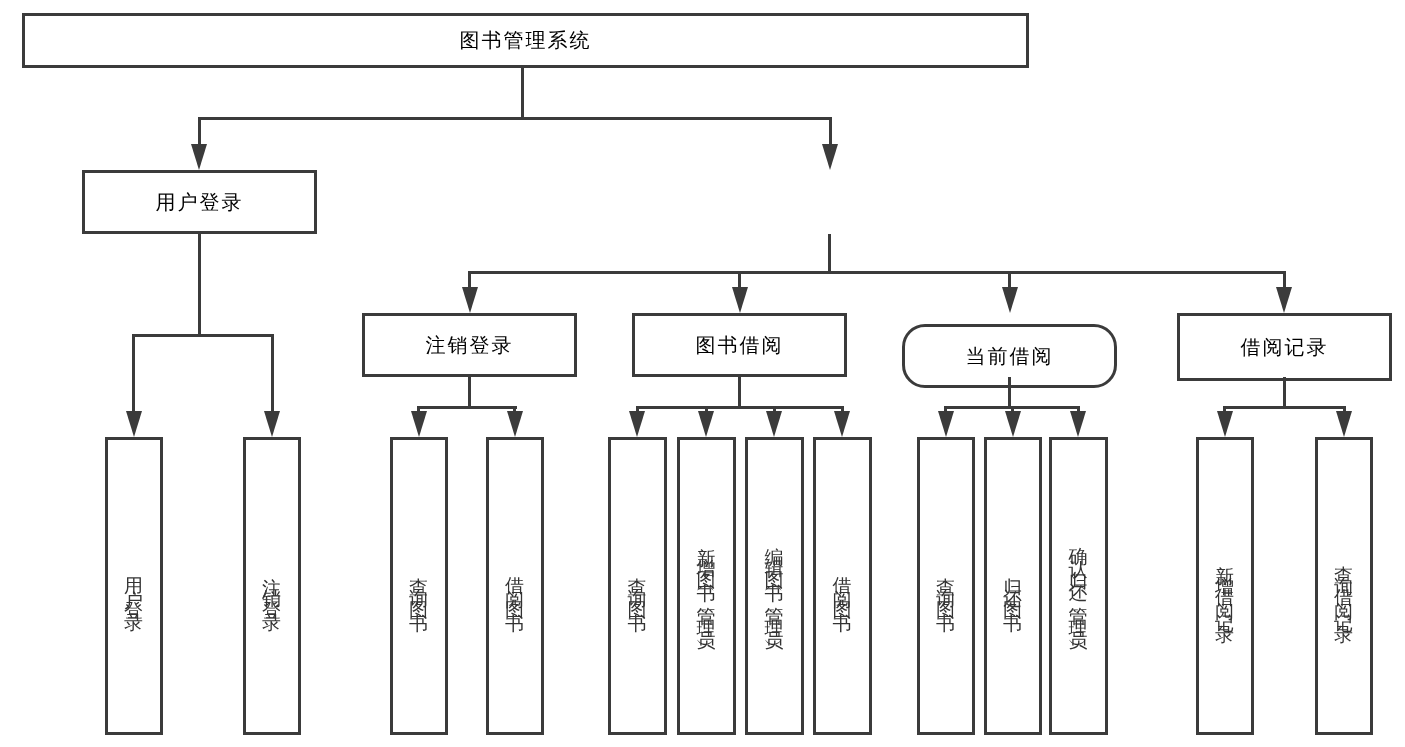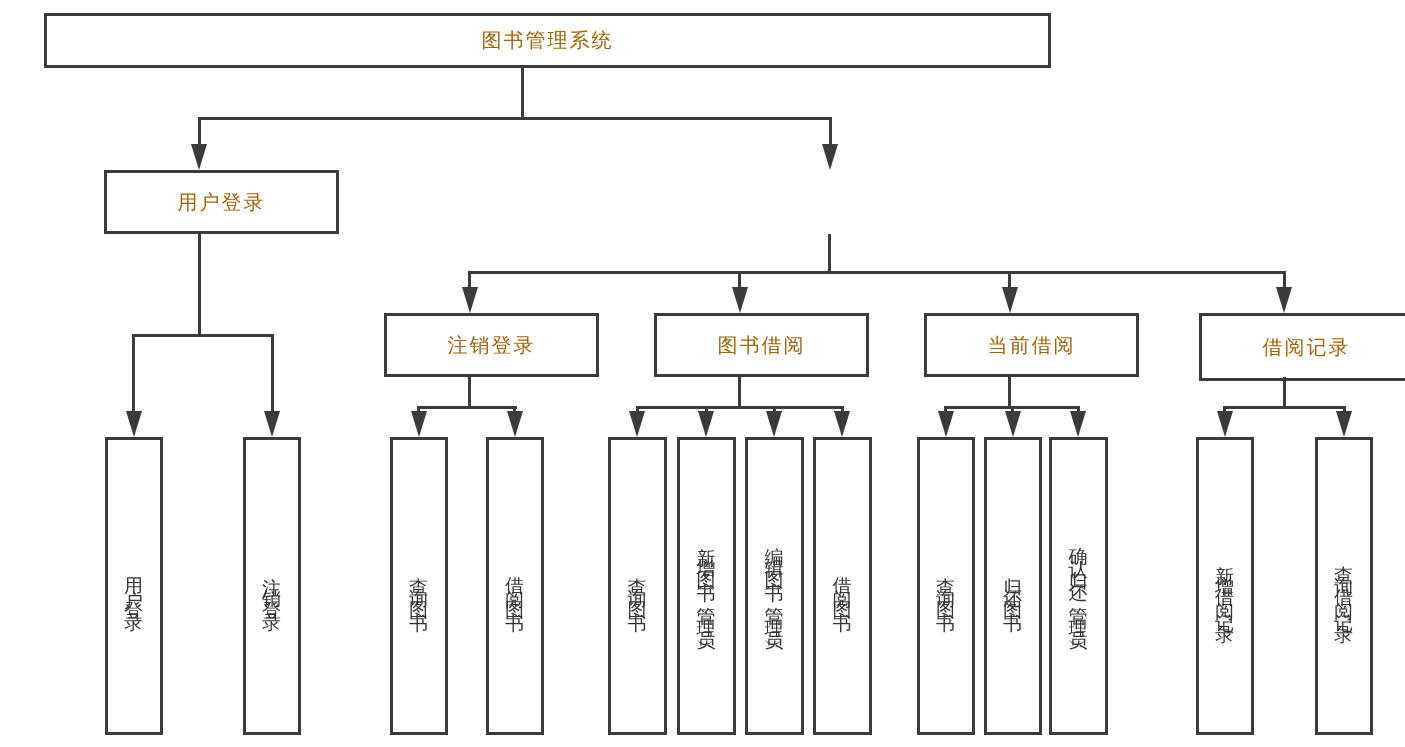--- a/index.html
+++ b/index.html
@@ -15,22 +15,21 @@
   .box{
     position:absolute;
     box-sizing:border-box;
     border:3px solid #3b3b3b;
     background:#ffffff;
     display:flex;
     align-items:center;
     justify-content:center;
     font-size:20px;
     letter-spacing:2px;
-    color:#a16207;
-    margin-left:22px;
+    color:#000000;
   }
   .leaf{
     position:absolute;
     box-sizing:border-box;
     border:3px solid #3b3b3b;
     background:#ffffff;
     display:flex;
     align-items:center;
     justify-content:center;
   }
@@ -73,21 +72,21 @@
   <div class="box" style="left:82px;top:170px;width:235px;height:64px;">
     <span>用户登录</span>
   </div>
 
   <div class="box" style="left:362px;top:313px;width:215px;height:64px;">
     <span>注销登录</span>
   </div>
   <div class="box" style="left:632px;top:313px;width:215px;height:64px;">
     <span>图书借阅</span>
   </div>
-  <div class="box" style="left:902px;top:313px;width:215px;height:64px;">
+  <div class="box" style="left:902px;top:324px;width:215px;height:64px;border-radius:23px;">
     <span>当前借阅</span>
   </div>
   <div class="box" style="left:1177px;top:313px;width:215px;height:68px;">
     <span>借阅记录</span>
   </div>
 
   <div class="leaf" style="left:105px;top:437px;width:58px;height:298px;">
     <span class="vtext">用户登录</span>
   </div>
   <div class="leaf" style="left:243px;top:437px;width:58px;height:298px;">

